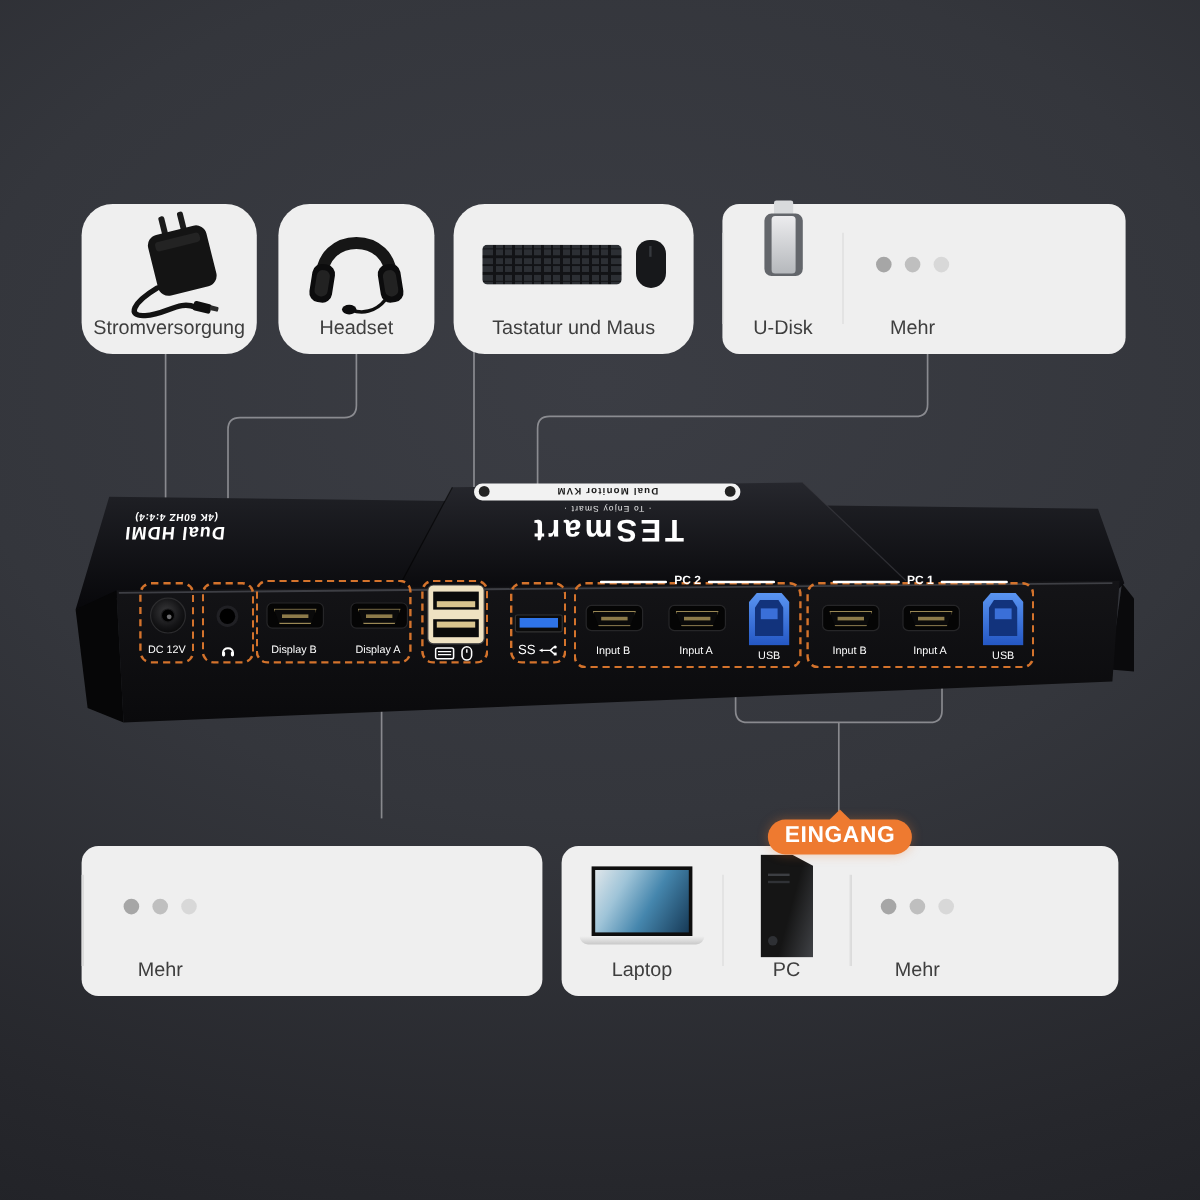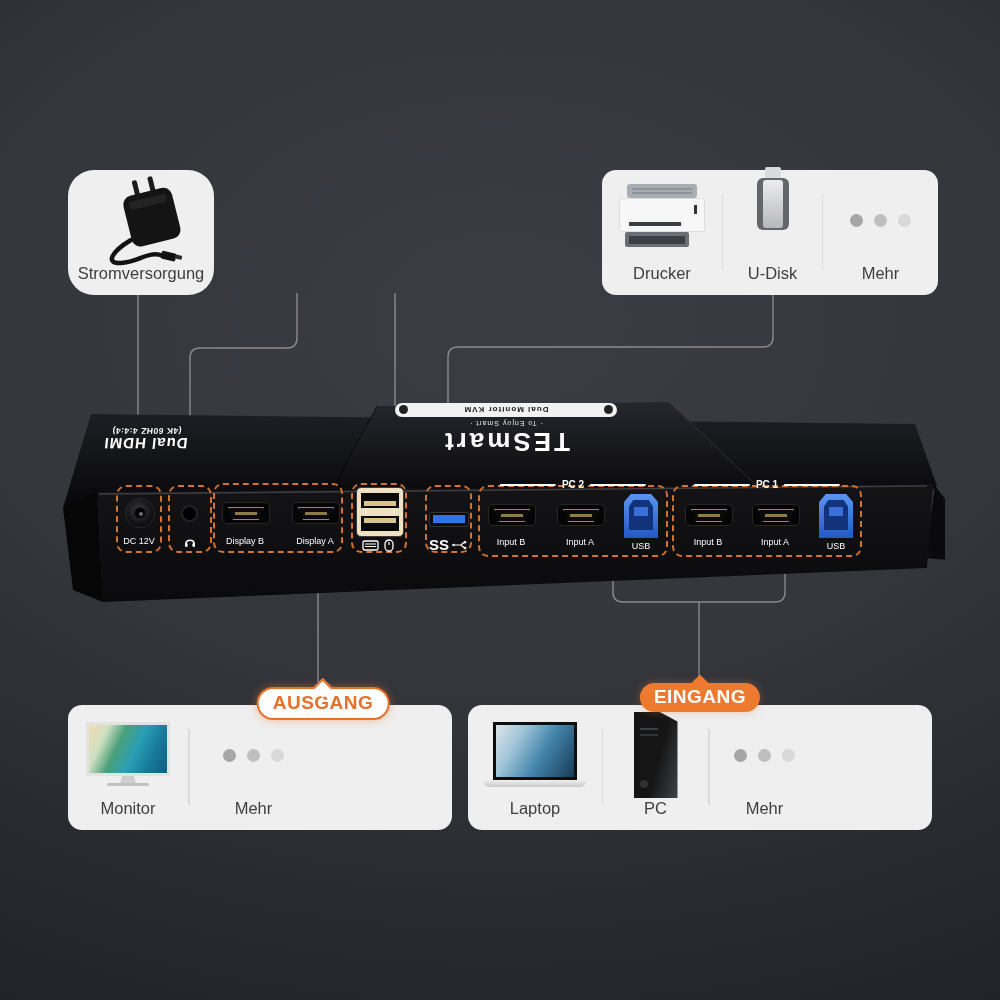--- a/index.html
+++ b/index.html
@@ -144,33 +144,46 @@
           </g>
           <path d="M38,66 C 18,78 12,90 28,89 C 46,88 56,76 70,82" stroke="#121212" stroke-width="4.5" fill="none" stroke-linecap="round"></path>
           <rect x="68" y="78" width="15" height="8" rx="2" fill="#101010" transform="rotate(14 75 82)"></rect>
           <rect x="82" y="81" width="7" height="4" rx="1" fill="#2c2c2c" transform="rotate(14 85 83)"></rect>
         </svg>
       </div>
     </div>
     <div class="card-label">Stromversorgung</div>
   </div>
 
-
+  <div class="card" style="left:232px;top:170px;width:130px;height:125px;">
+    <div class="iconbox">
+      <div class="hdset">
+        <svg width="92" height="88" viewBox="0 0 92 88">
+          <path d="M17,58 C15,16 77,16 75,58" stroke="#161616" stroke-width="10" fill="none" stroke-linecap="round"></path>
+          <rect x="8" y="44" width="19" height="32" rx="8" fill="#0c0c0d" transform="rotate(9 17 60)"></rect>
+          <rect x="65" y="44" width="19" height="32" rx="8" fill="#0c0c0d" transform="rotate(-9 75 60)"></rect>
+          <rect x="12" y="49" width="11" height="22" rx="5" fill="#222" transform="rotate(9 17 60)"></rect>
+          <rect x="69" y="49" width="11" height="22" rx="5" fill="#222" transform="rotate(-9 75 60)"></rect>
+          <path d="M70,74 C62,84 50,86 42,82" stroke="#101010" stroke-width="3" fill="none"></path>
+          <ellipse cx="40" cy="82" rx="6" ry="4" fill="#0c0c0d"></ellipse>
+        </svg>
+      </div>
+    </div>
+    <div class="card-label">Headset</div>
+  </div>
+
+  <div class="card" style="left:378px;top:170px;width:200px;height:125px;">
+    <div class="iconbox">
+      <span class="kb"></span>
+      <span class="mouse"></span>
+    </div>
+    <div class="card-label">Tastatur und Maus</div>
+  </div>
 
   <div class="mcard" style="left:602px;top:170px;width:336px;height:125px;">
-    <div class="mitem" style="width:120px;">
-      <div class="iconbox">
-        <div class="printer">
-            <div class="lid"></div>
-            <div class="bdy"></div>
-            <div class="tray"></div>
-          </div>
-      </div>
-      <div class="card-label">Drucker</div>
-    </div>
     <div class="sep"></div>
     <div class="mitem" style="width:99px;gap:29px;">
       <div class="iconbox">
         <div class="udisk">
             <div class="cap"></div>
             <div class="frame"></div>
             <div class="core"></div>
           </div>
       </div>
       <div class="card-label">U-Disk</div>
@@ -276,57 +289,43 @@
     <span class="ticon" style="left:324px;top:148px;">
       <svg width="34" height="13" viewBox="0 0 34 13">
           <rect x="1" y="2" width="15" height="9" rx="1.5" fill="none" stroke="#fff" stroke-width="1.3"></rect>
           <path d="M3,5 h11 M3,7.5 h11" stroke="#fff" stroke-width="1"></path>
           <rect x="23" y="1" width="8" height="11" rx="4" fill="none" stroke="#fff" stroke-width="1.3"></rect>
           <line x1="27" y1="3" x2="27" y2="6" stroke="#fff" stroke-width="1.2"></line>
         </svg>
     </span>
     <span class="ticon" style="left:393px;top:146px;">
       <span style="display:flex;align-items:center;gap:2px;">
-        <span style="color:#fff;font-weight:700;font-size:15px;">SS</span>
+        <span style="color:#fff;font-weight:400;font-size:11px;">SS</span>
         <svg width="16" height="10" viewBox="0 0 16 10">
             <path d="M1,5 H10 M10,5 L13,2.2 M10,5 L13,7.8" stroke="#fff" stroke-width="1.2" fill="none"></path>
             <circle cx="14" cy="2.2" r="1.3" fill="#fff"></circle>
             <rect x="12.8" y="6.8" width="2.4" height="2.4" fill="#fff"></rect>
             <path d="M1,5 l2.5,-1.6 v3.2 z" fill="#fff"></path>
           </svg>
       </span>
     </span>
     <div class="plabel" style="left:456px;top:147px;">Input B</div>
     <div class="plabel" style="left:525px;top:147px;">Input A</div>
     <div class="plabel" style="left:586px;top:151px;">USB</div>
     <div class="plabel" style="left:653px;top:147px;">Input B</div>
     <div class="plabel" style="left:720px;top:147px;">Input A</div>
     <div class="plabel" style="left:781px;top:151px;">USB</div>
   </div>
 
-  <div class="badge badge-out">
-    <span class="tip"></span>
-    <span>AUSGANG</span>
-  </div>
   <div class="badge badge-in">
     <span class="tip"></span>
     <span>EINGANG</span>
   </div>
 
   <div class="mcard" style="left:68px;top:705px;width:384px;height:125px;">
-    <div class="mitem" style="width:120px;">
-      <div class="iconbox">
-        <div class="monitor">
-            <div class="scr"></div>
-            <div class="std"></div>
-            <div class="bse"></div>
-          </div>
-      </div>
-      <div class="card-label">Monitor</div>
-    </div>
     <div class="sep"></div>
     <div class="sep"></div>
     <div class="mitem" style="width:127px;">
       <div class="iconbox">
           <div class="dots">
             <i></i>
             <i></i>
             <i></i>
           </div>
         </div>

